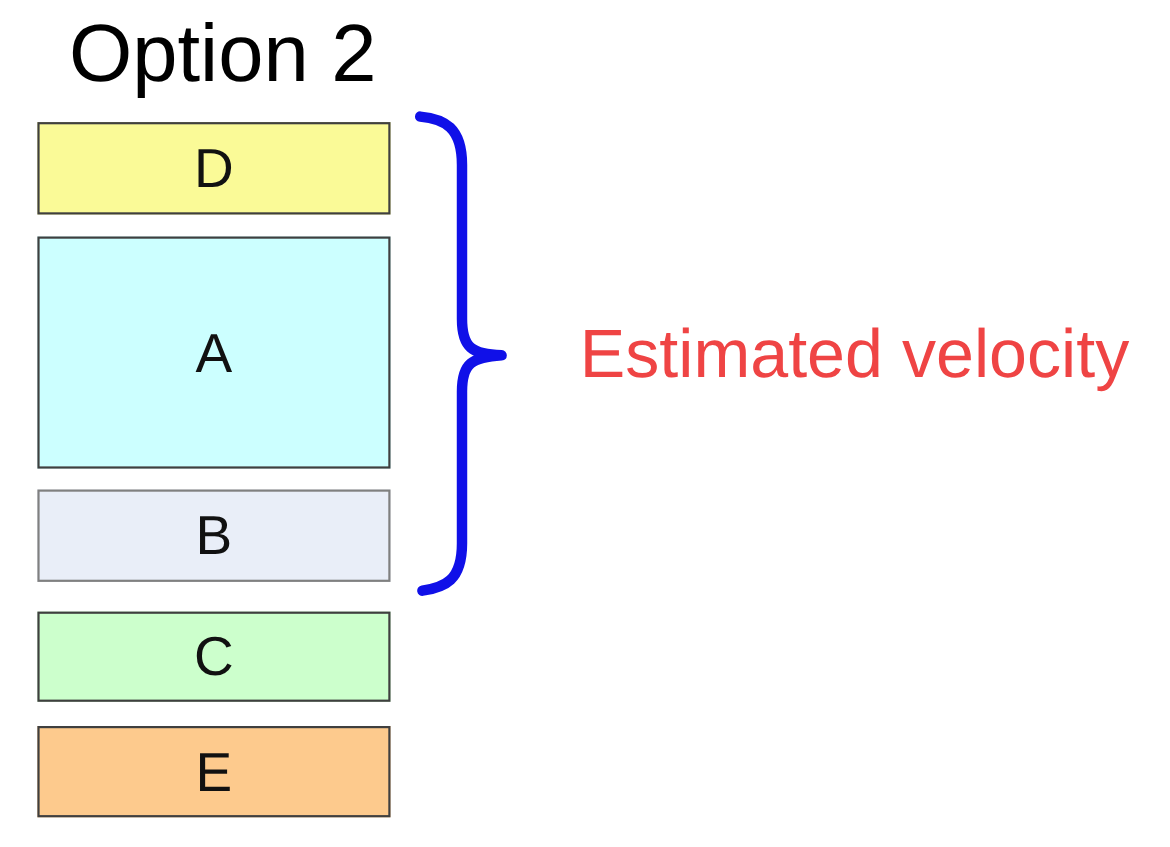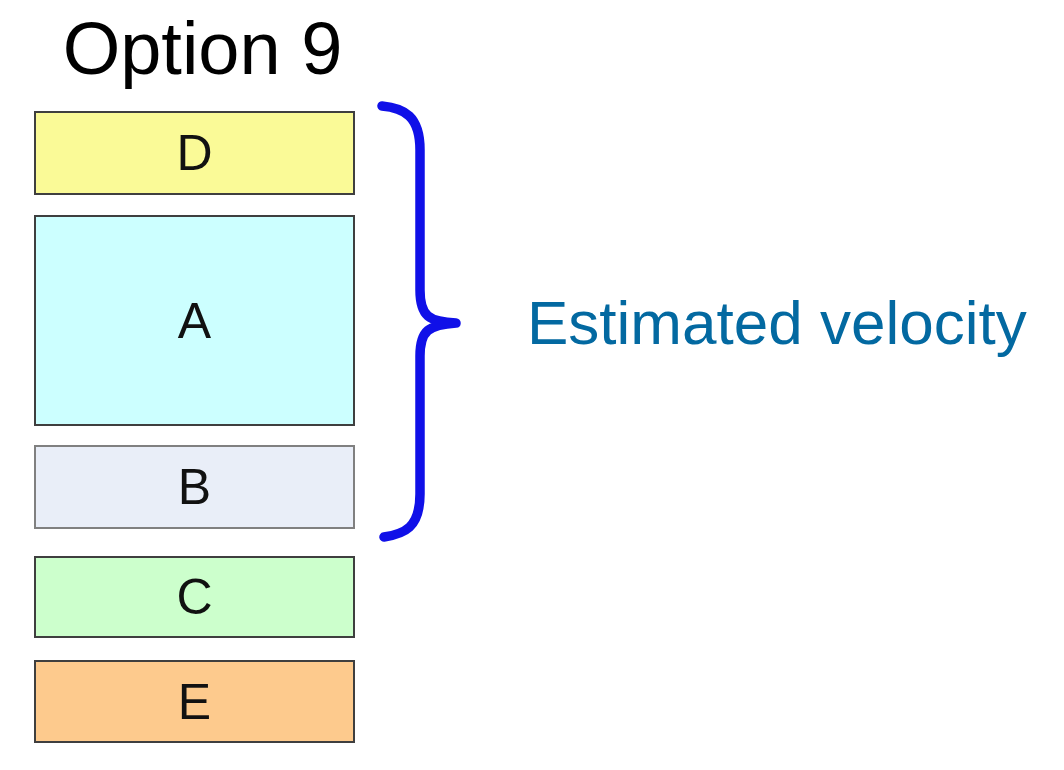--- a/index.html
+++ b/index.html
@@ -49,21 +49,21 @@
     left: 527px;
     top: 292px;
     font-size: 62px;
     line-height: 62px;
     white-space: nowrap;
   }
 </style>
 </head>
 <body style="background: rgb(255, 255, 255);">
 
-<div class="title" style="color: rgb(0, 0, 0);">Option 9</div>
+<div class="title" style="color: rgb(0, 0, 0);">Option 2</div>
 
 <div id="box-stack">
     <div class="box" style="top: 111px; height: 84px; background: rgb(250, 250, 151); border: 2px solid rgb(63, 63, 63);">
     <span class="box-label">D</span>
   </div>
     <div class="box" style="top: 215px; height: 211px; background: rgb(204, 255, 255); border: 2px solid rgb(63, 63, 63);">
     <span class="box-label">A</span>
   </div>
     <div class="box" style="top: 445px; height: 84px; background: rgb(233, 238, 248); border: 2px solid rgb(128, 128, 128);">
     <span class="box-label">B</span>
@@ -79,13 +79,13 @@
 <svg class="brace-svg" width="1064" height="770" viewBox="0 0 1064 770">
   <path id="brace-path" d="M 382 106
            C 404 108 420 116 420 150
            L 420 290
            C 420 316 429 322 456 323
            C 429 325 420 330 420 356
            L 420 494
            C 420 528 404 534 384 537" fill="none" stroke="#1010e8" stroke-width="9.5" stroke-linecap="round" stroke-linejoin="round"></path>
 </svg>
 
-<div class="annotation" style="color: #0369a1;">Estimated velocity</div>
+<div class="annotation" style="color: #ef4444;">Estimated velocity</div>
 
 </body></html>

